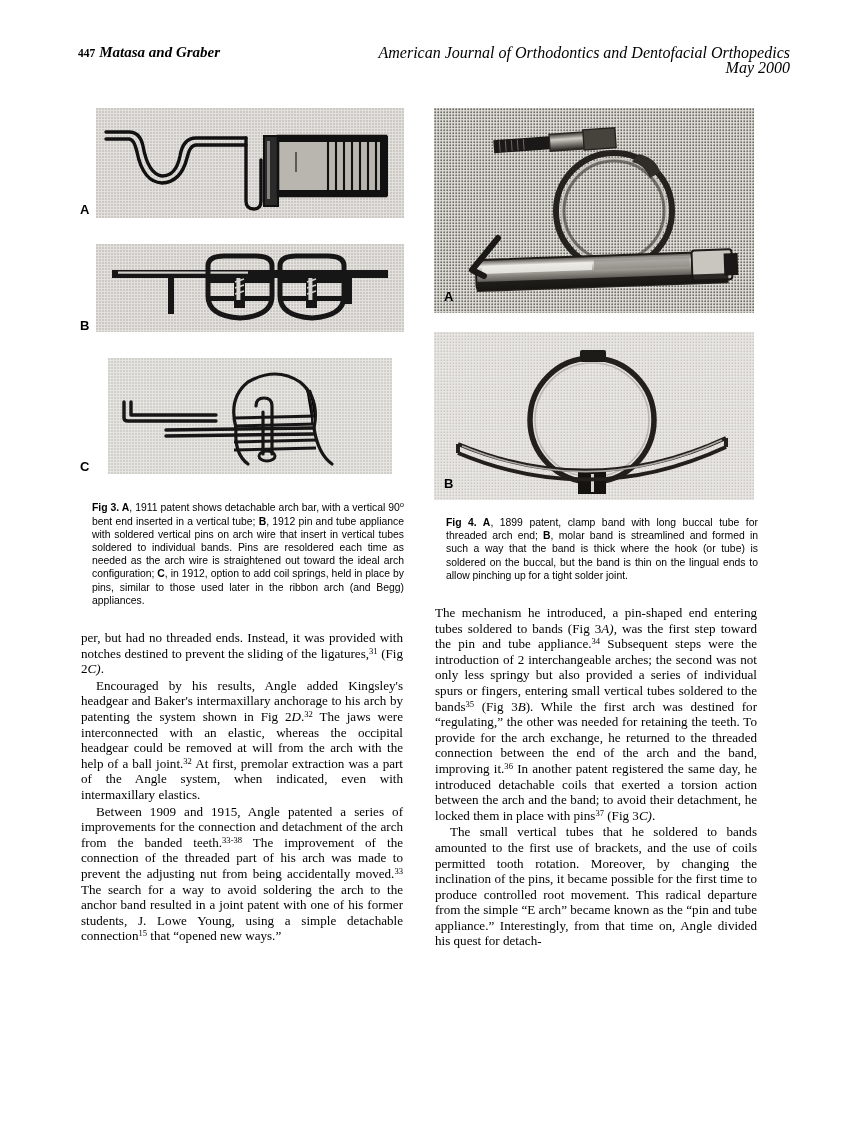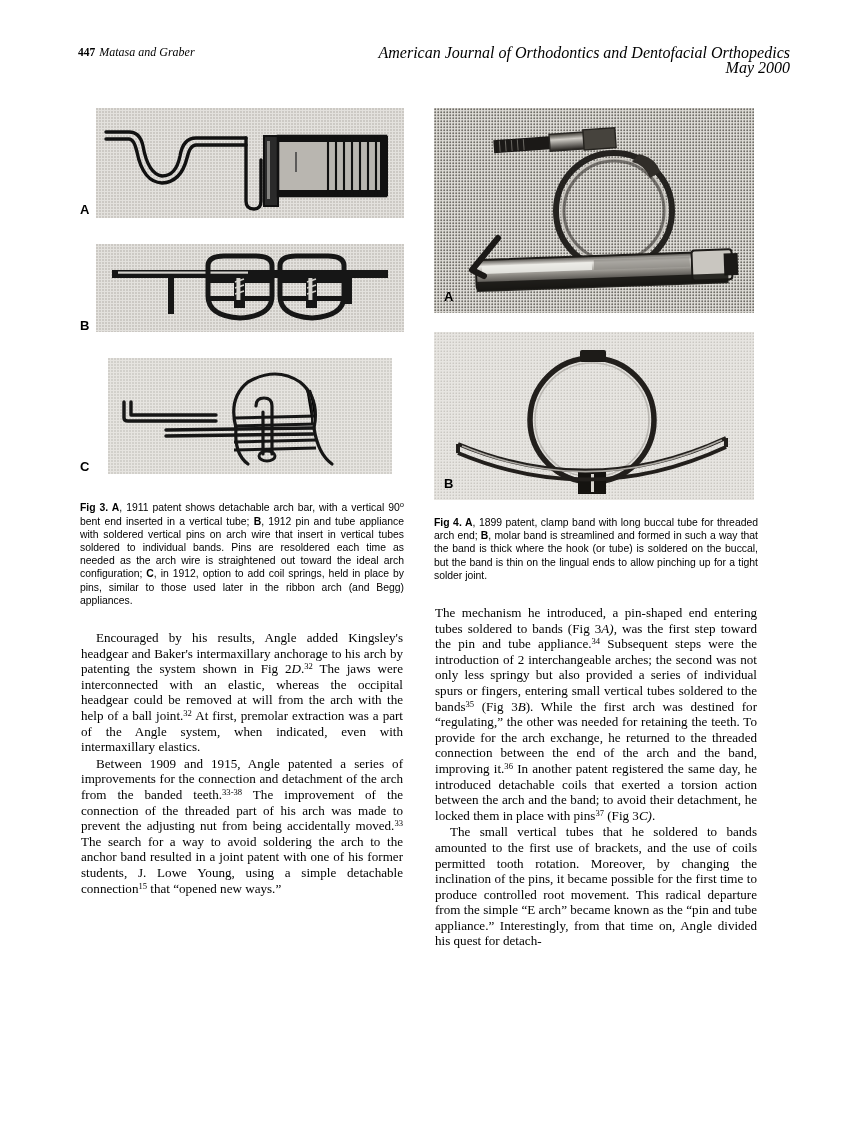--- a/index.html
+++ b/index.html
@@ -40,22 +40,23 @@
   }
   .rh-left .folio {
     font-family: Liberation Serif, serif;
     font-weight: bold;
     font-size: 11.5px;
     font-style: normal;
     letter-spacing: 0px;
   }
   .rh-left .authors {
     font-style: italic;
-    font-size: 12px;
+    font-size: 15px;
     padding-left: 4px;
+    font-weight: bold;
   }
   .rh-right {
     position: absolute;
     right: 0;
     top: 0;
     text-align: right;
     font-style: italic;
     font-size: 16px;
     line-height: 15px;
   }
@@ -97,20 +98,21 @@
     color: #000;
   }
 
   .fig-caption {
     font-family: "Liberation Sans", sans-serif;
     font-size: 10.4px;
     line-height: 13.2px;
     text-align: justify;
     text-justify: inter-word;
     color: #000;
+    margin-left: 12px;
   }
   .fig-caption b { font-weight: bold; }
   .fig-caption .sup { font-size: 7.6px; vertical-align: super; }
 
   
   .body-text {
     font-family: "Liberation Serif", serif;
     font-size: 13.1px;
     line-height: 15.6px;
     text-align: justify;
@@ -285,20 +287,21 @@
     <div style="height:12px;"></div>
 
     <div class="fig-caption">
       <span><b>Fig 3. </b><b>A</b>, 1911 patent shows detachable arch bar, with a vertical 90<sup class="sup">o</sup> bent end inserted in a vertical tube; <b>B</b>, 1912 pin and tube appliance with soldered vertical pins on arch wire that insert in vertical tubes soldered to individual bands. Pins are resoldered each time as needed as the arch wire is straightened out toward the ideal arch configuration; <b>C</b>, in 1912, option to add coil springs, held in place by pins, similar to those used later in the ribbon arch (and Begg) appliances.</span>
     </div>
 
     <div class="spacer-22"></div>
 
     <div class="body-text">
       <div>
+          <p>per, but had no threaded ends. Instead, it was provided with notches destined to prevent the sliding of the ligatures,<sup class="sup">31</sup> (Fig 2<i>C)</i>.</p>
           <p class="indent">Encouraged by his results, Angle added Kingsley's headgear and Baker's intermaxillary anchorage to his arch by patenting the system shown in Fig 2<i>D</i>.<sup class="sup">32</sup> The jaws were interconnected with an elastic, whereas the occipital headgear could be removed at will from the arch with the help of a ball joint.<sup class="sup">32</sup> At first, premolar extraction was a part of the Angle system, when indicated, even with intermaxillary elastics.</p>
           <p class="indent">Between 1909 and 1915, Angle patented a series of improvements for the connection and detachment of the arch from the banded teeth.<sup class="sup">33-38</sup> The improvement of the connection of the threaded part of his arch was made to prevent the adjusting nut from being accidentally moved.<sup class="sup">33</sup> The search for a way to avoid soldering the arch to the anchor band resulted in a joint patent with one of his former students, J. Lowe Young, using a simple detachable connection<sup class="sup">15</sup> that “opened new ways.”</p>
         </div>
     </div>
   </div>
 
   <div class="col col-right">
 
     <div class="figure-block">
 

